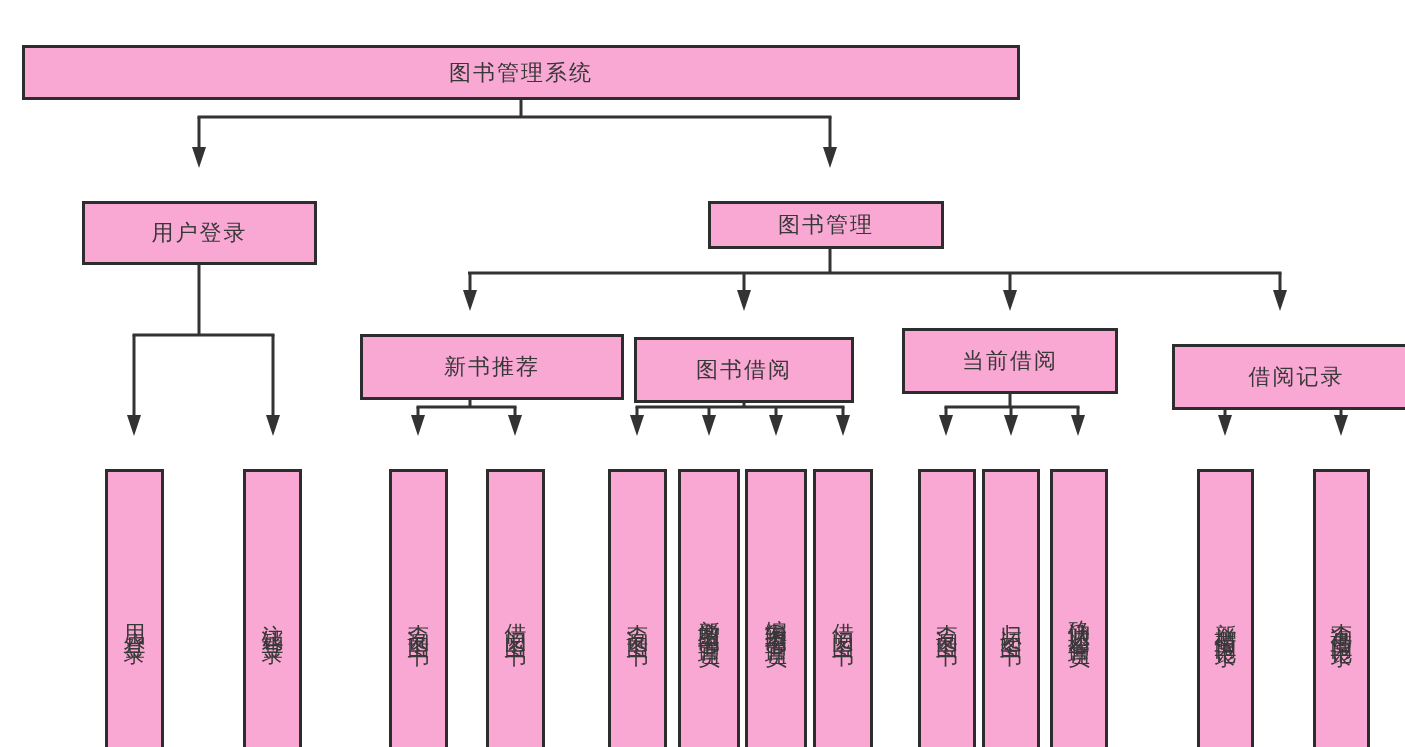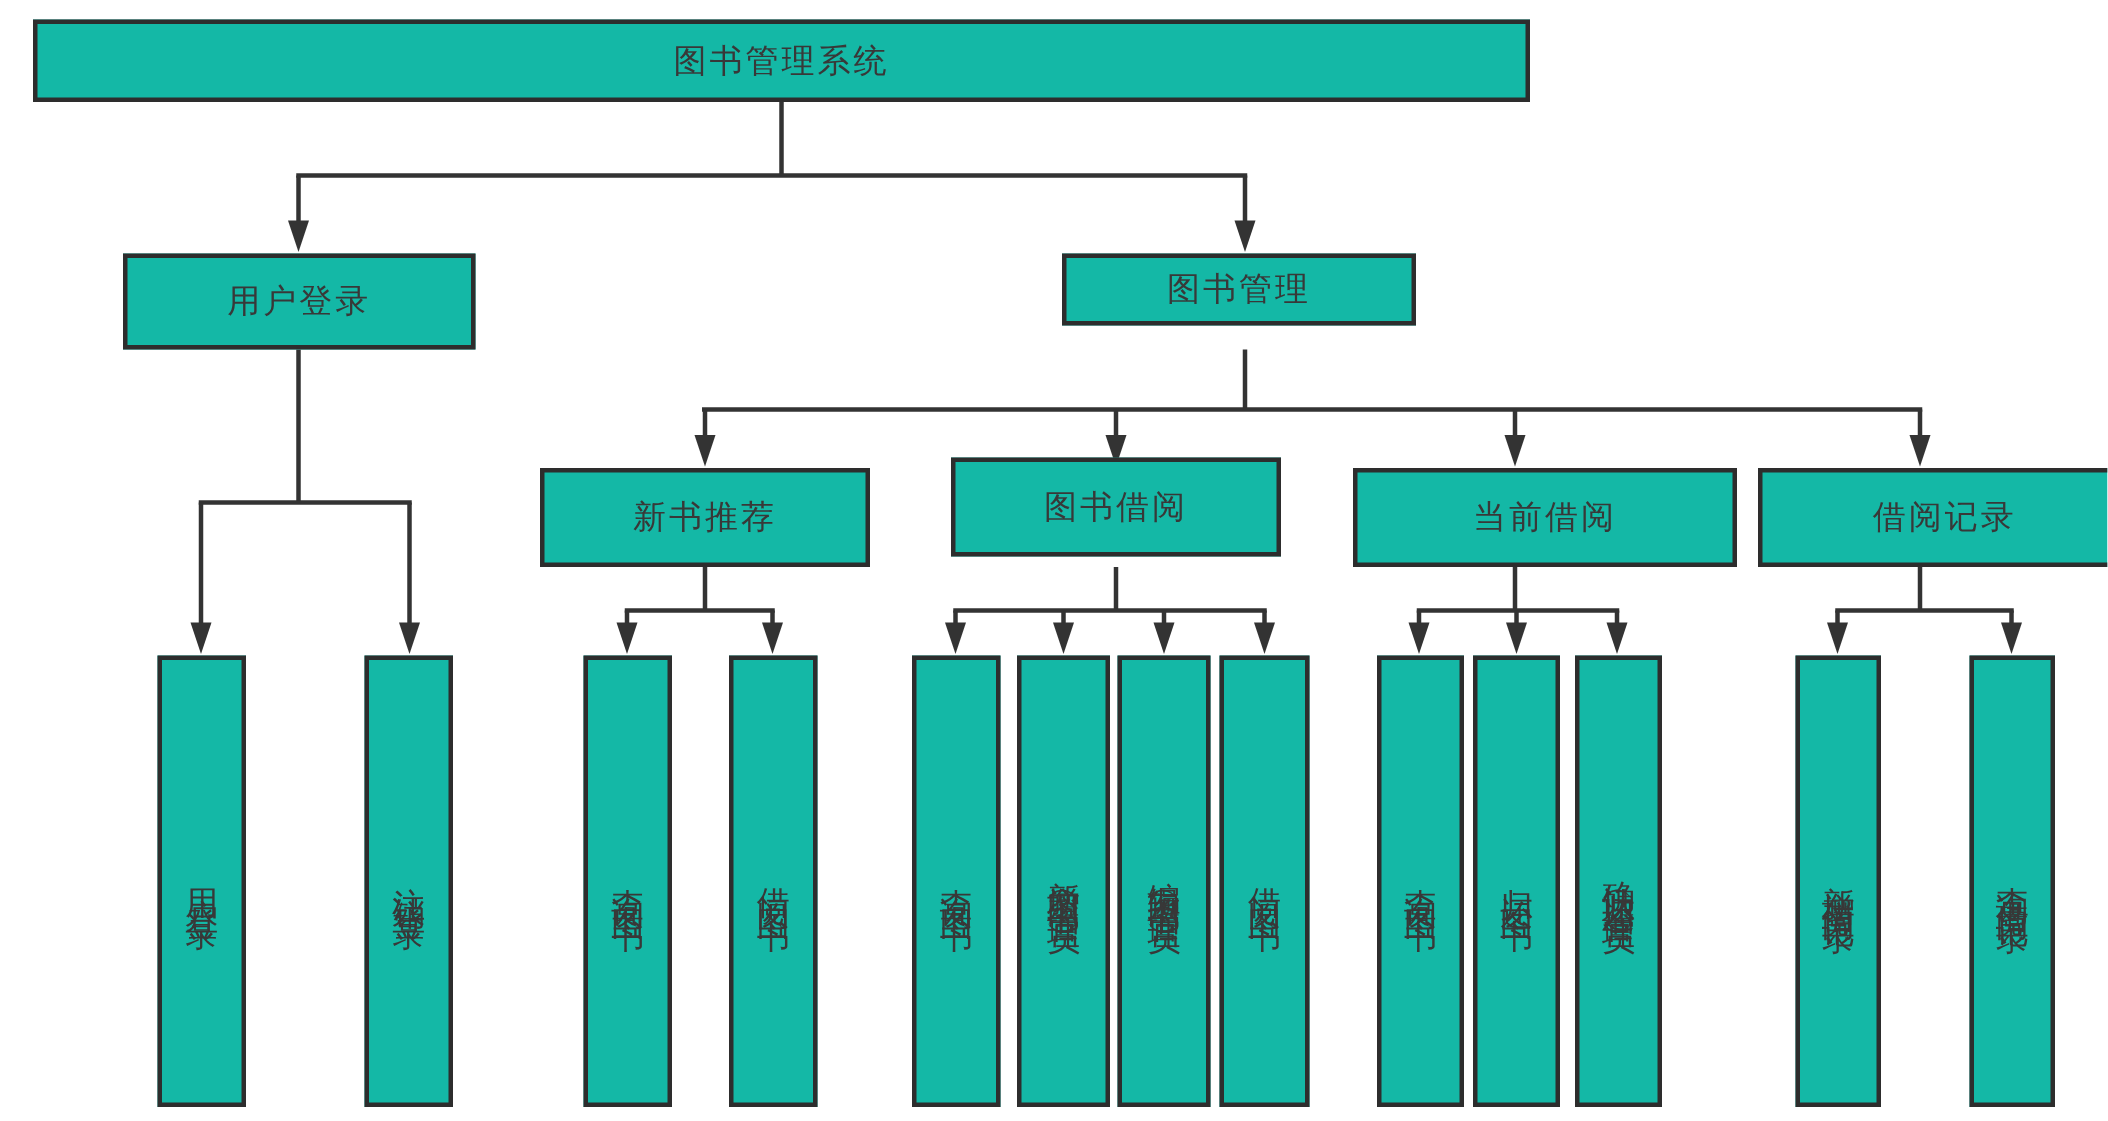--- a/index.html
+++ b/index.html
@@ -8,26 +8,27 @@
     position:relative;
     width:1405px;height:747px;
     background:#ffffff;
     overflow:hidden;
   }
   .connectors{position:absolute;left:0;top:0;z-index:1;}
   .box{
     position:absolute;
     box-sizing:border-box;
     border:3px solid #2d2d2d;
-    background:#14b8a6;
+    background:#f9a8d4;
     display:flex;
     align-items:center;
     justify-content:center;
     z-index:2;
     color:#383838;
+    margin-top:32px;
   }
   .box.h span{
     font-size:22px;
     letter-spacing:2px;
     white-space:nowrap;
   }
   .box.v span{
     writing-mode:vertical-rl;
     text-orientation:mixed;
     font-size:22px;
@@ -122,27 +123,27 @@
     <span>图书管理系统</span>
   </div>
 
   <div class="box h" style="left:82px;top:169px;width:235px;height:64px">
     <span>用户登录</span>
   </div>
   <div class="box h" style="left:708px;top:169px;width:236px;height:48px">
     <span>图书管理</span>
   </div>
 
-  <div class="box h" style="left:360px;top:312px;width:220px;height:66px">
+  <div class="box h" style="left:360px;top:302px;width:264px;height:66px">
     <span>新书推荐</span>
   </div>
   <div class="box h" style="left:634px;top:305px;width:220px;height:66px">
     <span>图书借阅</span>
   </div>
-  <div class="box h" style="left:902px;top:312px;width:256px;height:66px">
+  <div class="box h" style="left:902px;top:296px;width:216px;height:66px">
     <span>当前借阅</span>
   </div>
   <div class="box h" style="left:1172px;top:312px;width:249px;height:66px">
     <span>借阅记录</span>
   </div>
 
   <div class="box v" style="left:105px;top:437px;width:59px;height:301px">
     <span>用户登录</span>
   </div>
   <div class="box v" style="left:243px;top:437px;width:59px;height:301px">

